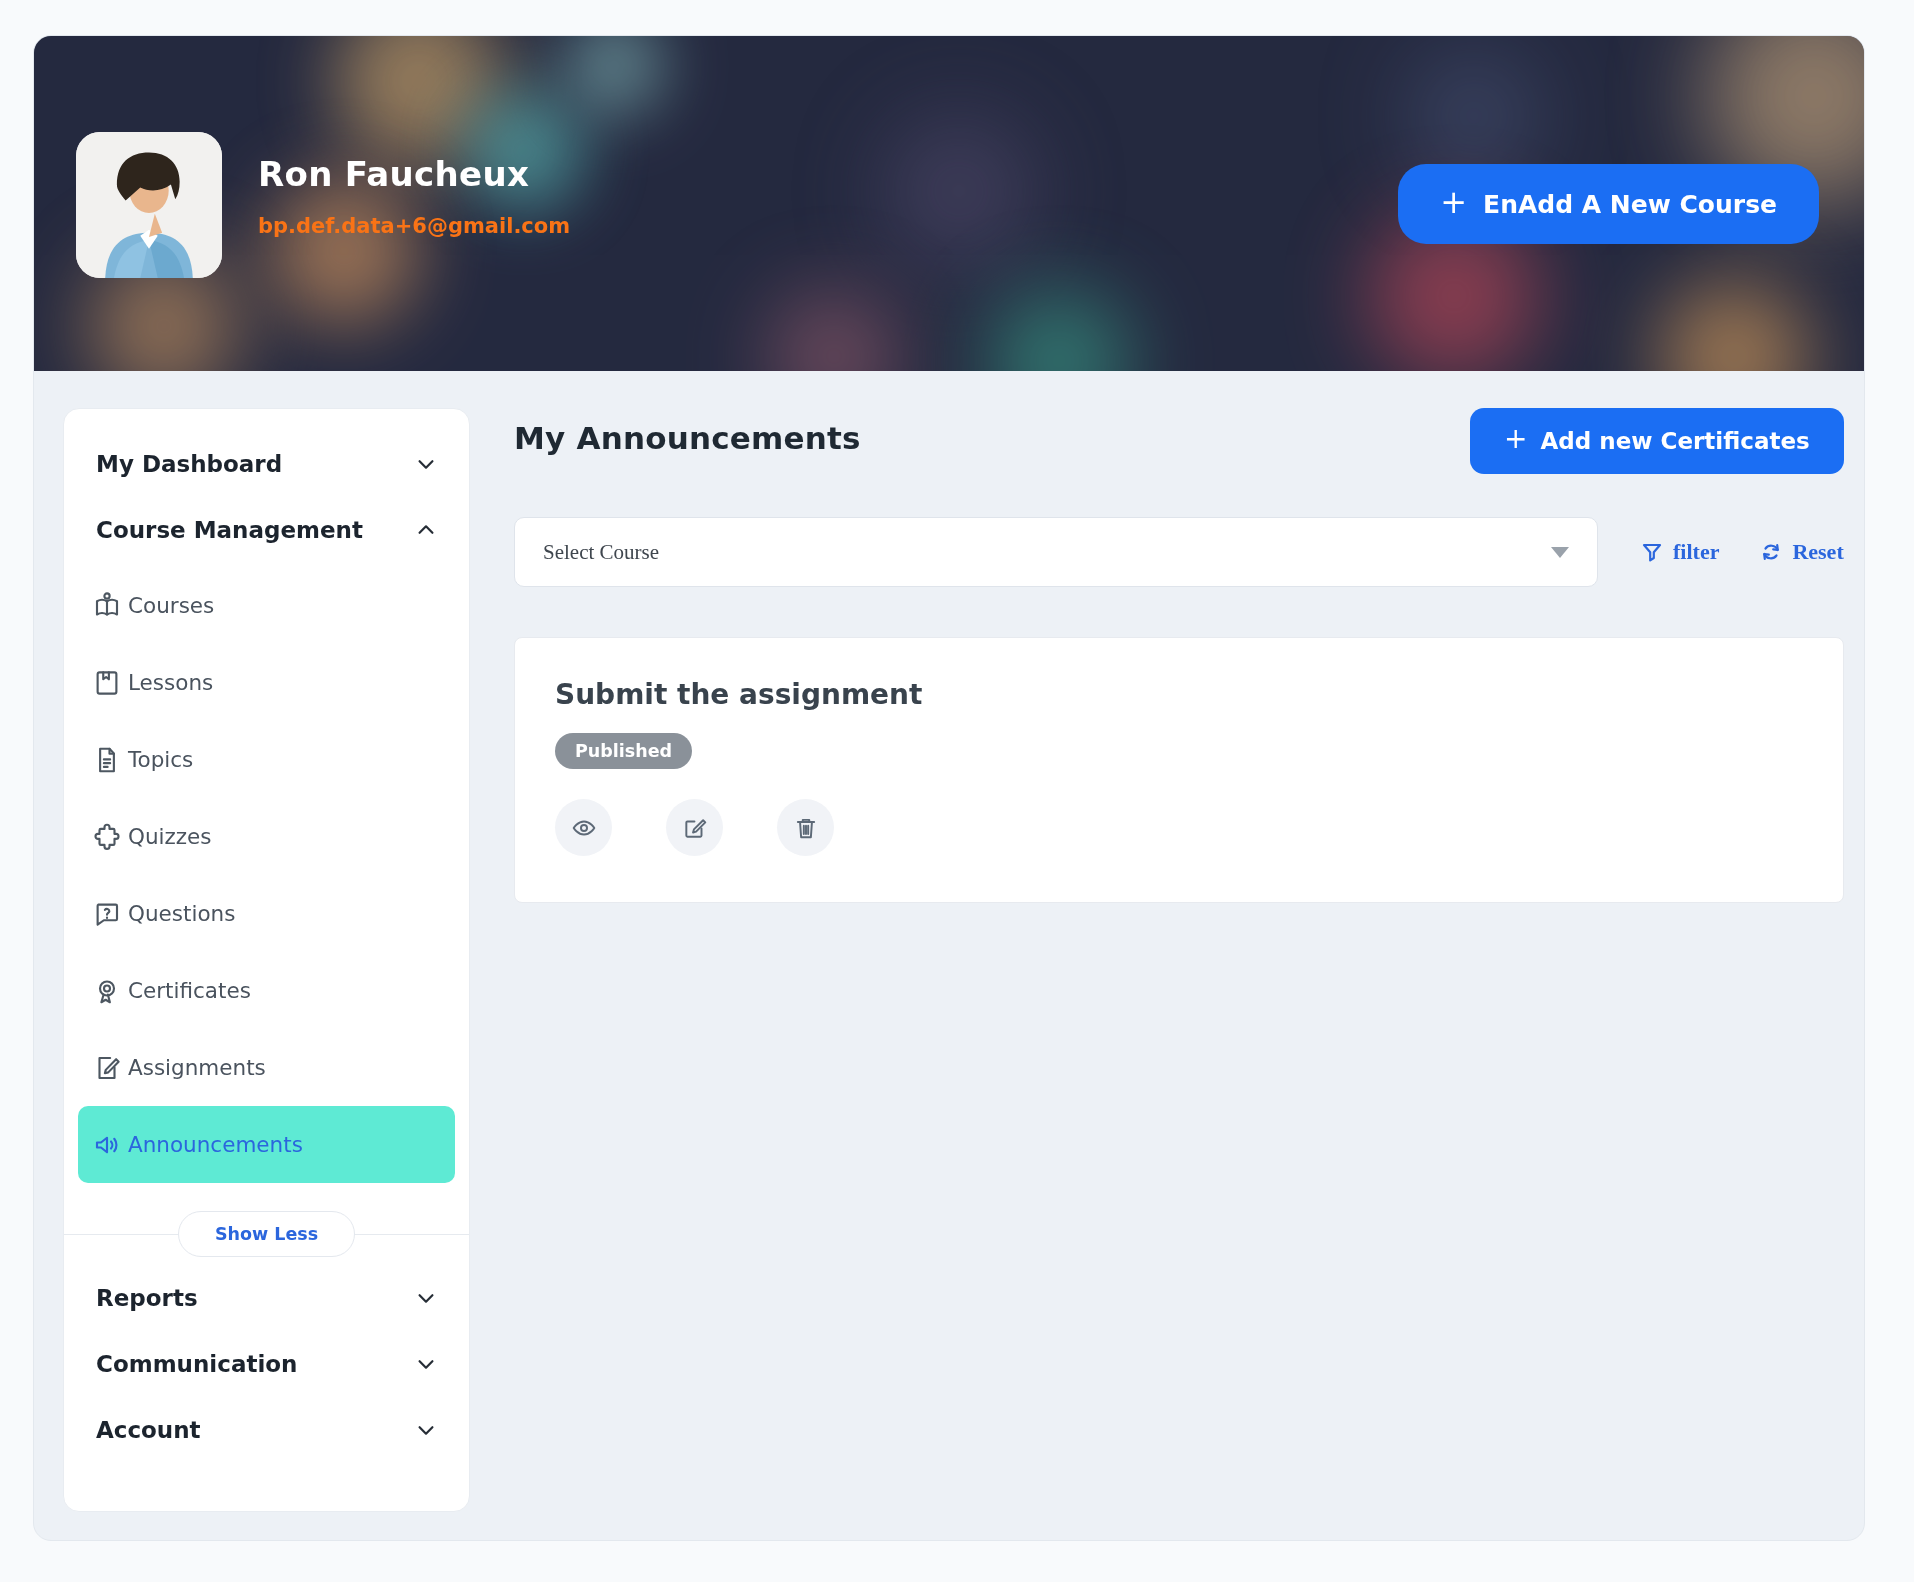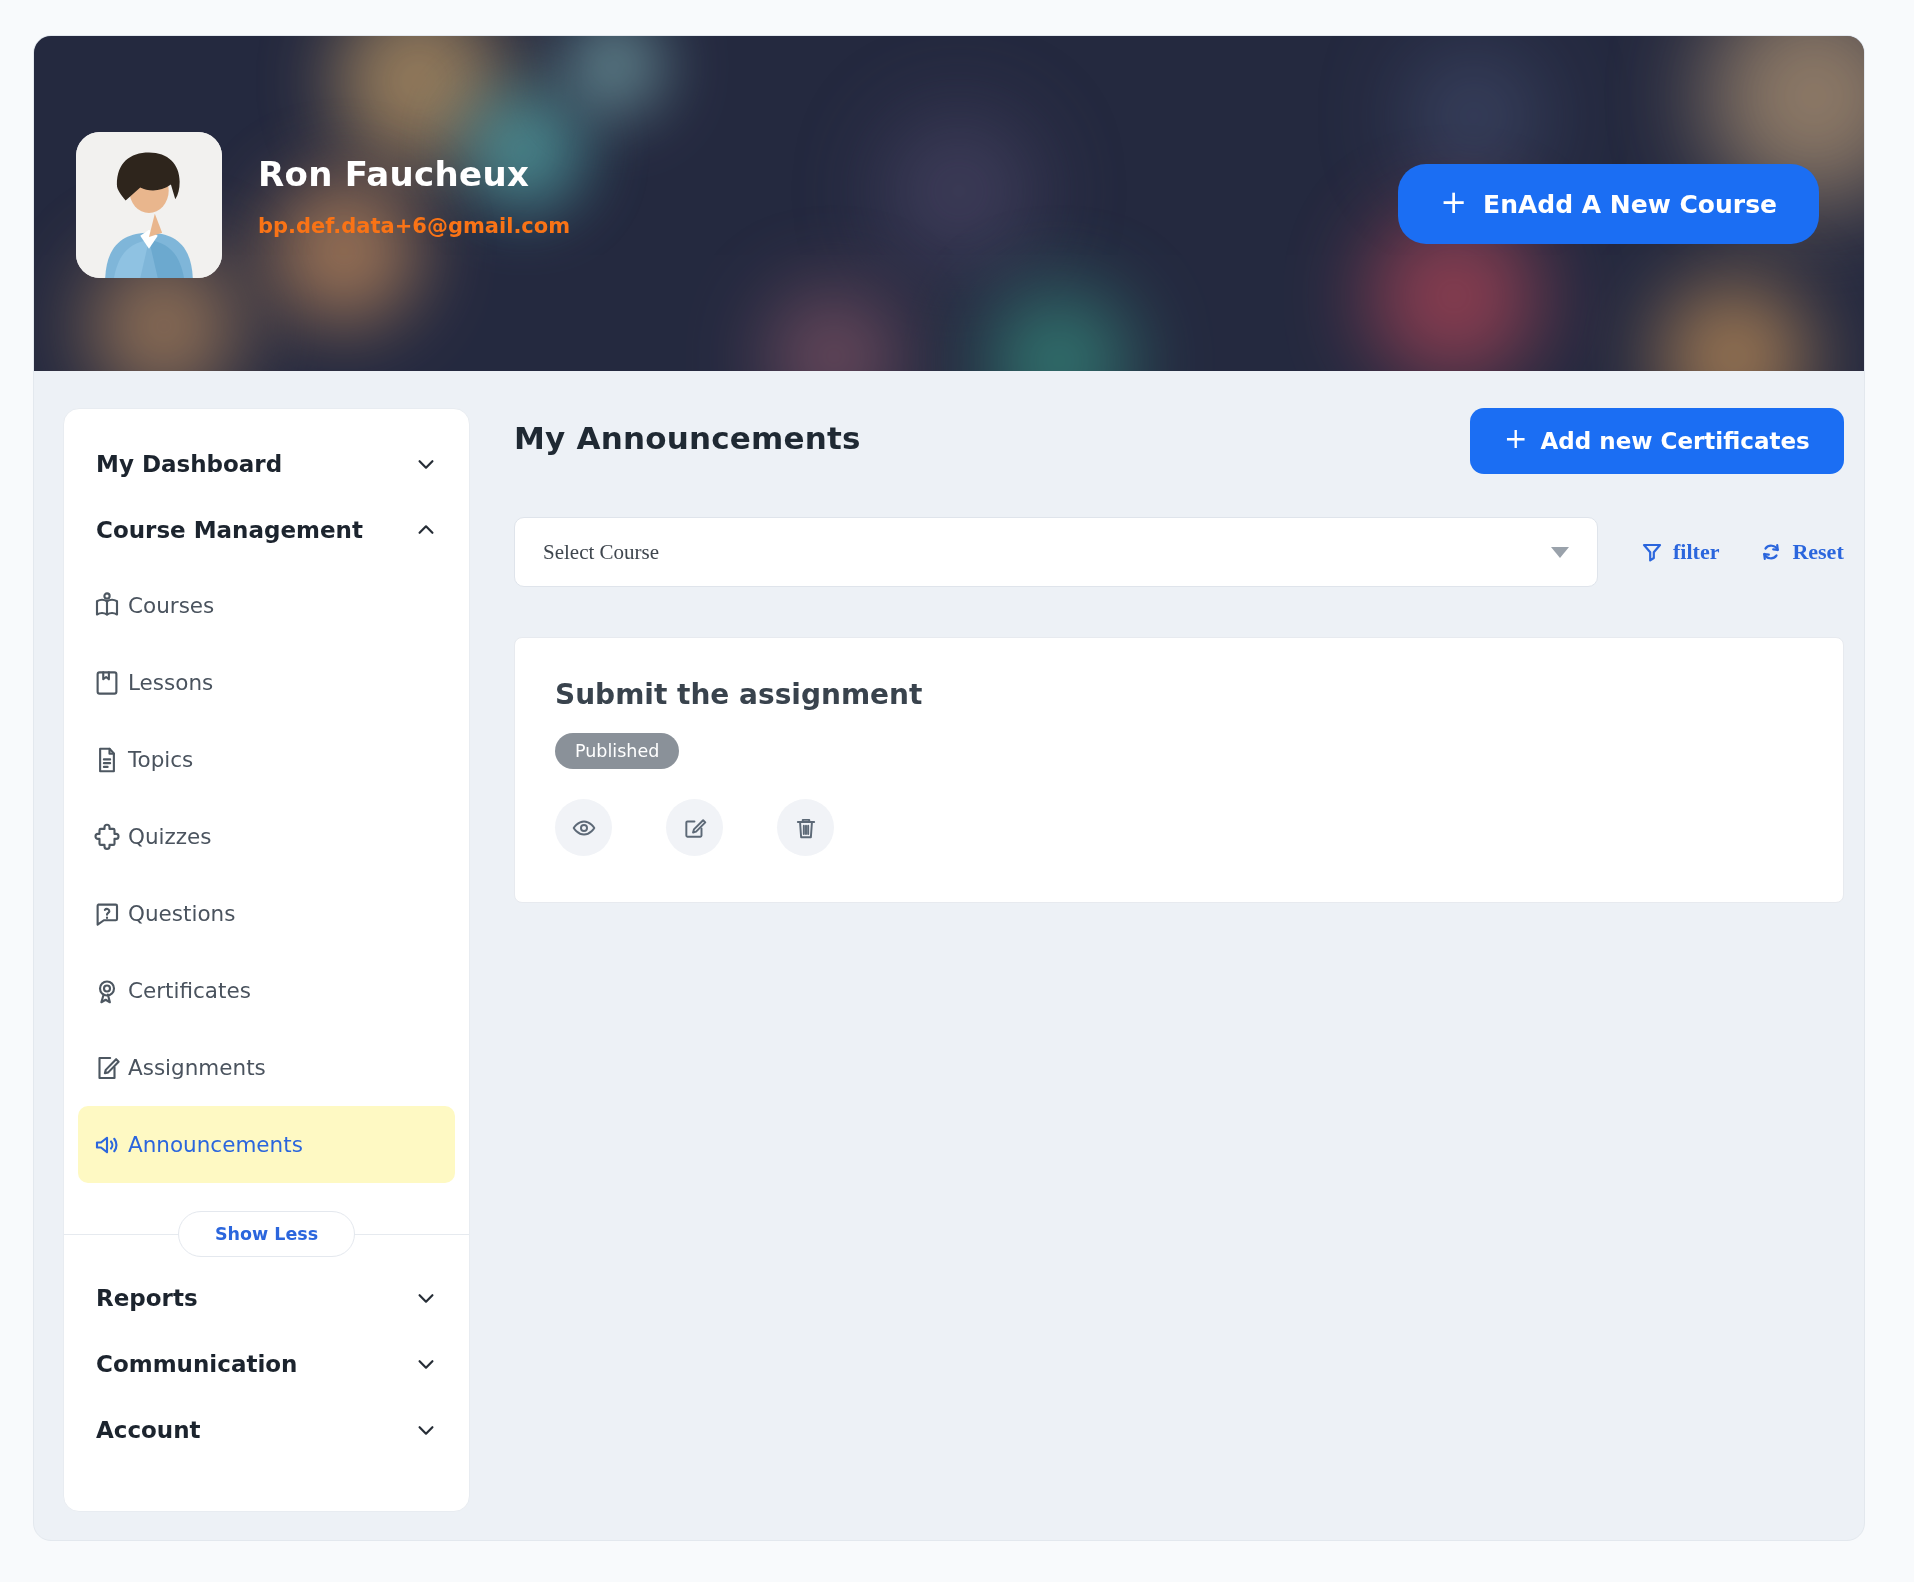--- a/index.html
+++ b/index.html
@@ -66,21 +66,21 @@
     font-size:23px; font-weight:800; color:#1c242e;
   }
   .chev { width:22px; height:22px; stroke:#262d36; stroke-width:2.4; fill:none; stroke-linecap:round; stroke-linejoin:round; }
   .sub-list { padding:4px 14px 8px; }
   .sub-item {
     display:flex; align-items:center; gap:6px;
     height:77px; padding:0 14px; border-radius:10px;
     font-size:21.5px; color:#4a535e; cursor:pointer;
   }
   .sub-item svg { width:30px; height:30px; stroke:#4d5761; stroke-width:1.7; fill:none; stroke-linecap:round; stroke-linejoin:round; flex:0 0 30px; }
-  .sub-item.active { background:#fef9c3; color:#2b66dd;align-items:center; }
+  .sub-item.active { background:#5eead4; color:#2b66dd;align-items:center; }
   .sub-item.active svg { stroke:#2b66dd; }
   .show-less-wrap { position:relative; margin:20px 0 8px; height:46px; display:flex; justify-content:center; align-items:center; }
   .show-less-wrap::before {
     content:""; position:absolute; left:0; right:0; top:50%;
     border-top:1px solid #e6eaef;
   }
   .show-less-btn {
     position:relative; height:46px; padding:4px 36px;
     background:#fff; border:1px solid #e4e8ee; border-radius:23px;
     color:#2b66dd; font-size:17.5px; font-weight:600; font-family:inherit; cursor:pointer;
@@ -105,21 +105,21 @@
   
   .card {
     margin-top:50px; background:#fff;
     border:1px solid #e7eaef; border-radius:8px;
     padding:40px 40px 46px;
   }
   .card-title { font-size:28px; font-weight:800; color:#39434d; }
   .badge {
     display:inline-block; margin-top:22px;
     background:#8a9199; color:#fff;
-    font-size:17.5px; font-weight:400;
+    font-size:17.5px; font-weight:700;
     padding:8px 20px; border-radius:18px;
   }
   .actions { margin-top:30px; display:flex; gap:54px; }
   .action-btn {
     width:57px; height:57px; border-radius:50%;
     background:#f1f3f7; border:none; cursor:pointer;
     display:flex; align-items:center; justify-content:center;
   }
   .action-btn svg { width:26px; height:26px; stroke:#5d6977; stroke-width:1.8; fill:none; stroke-linecap:round; stroke-linejoin:round; }
 </style>

